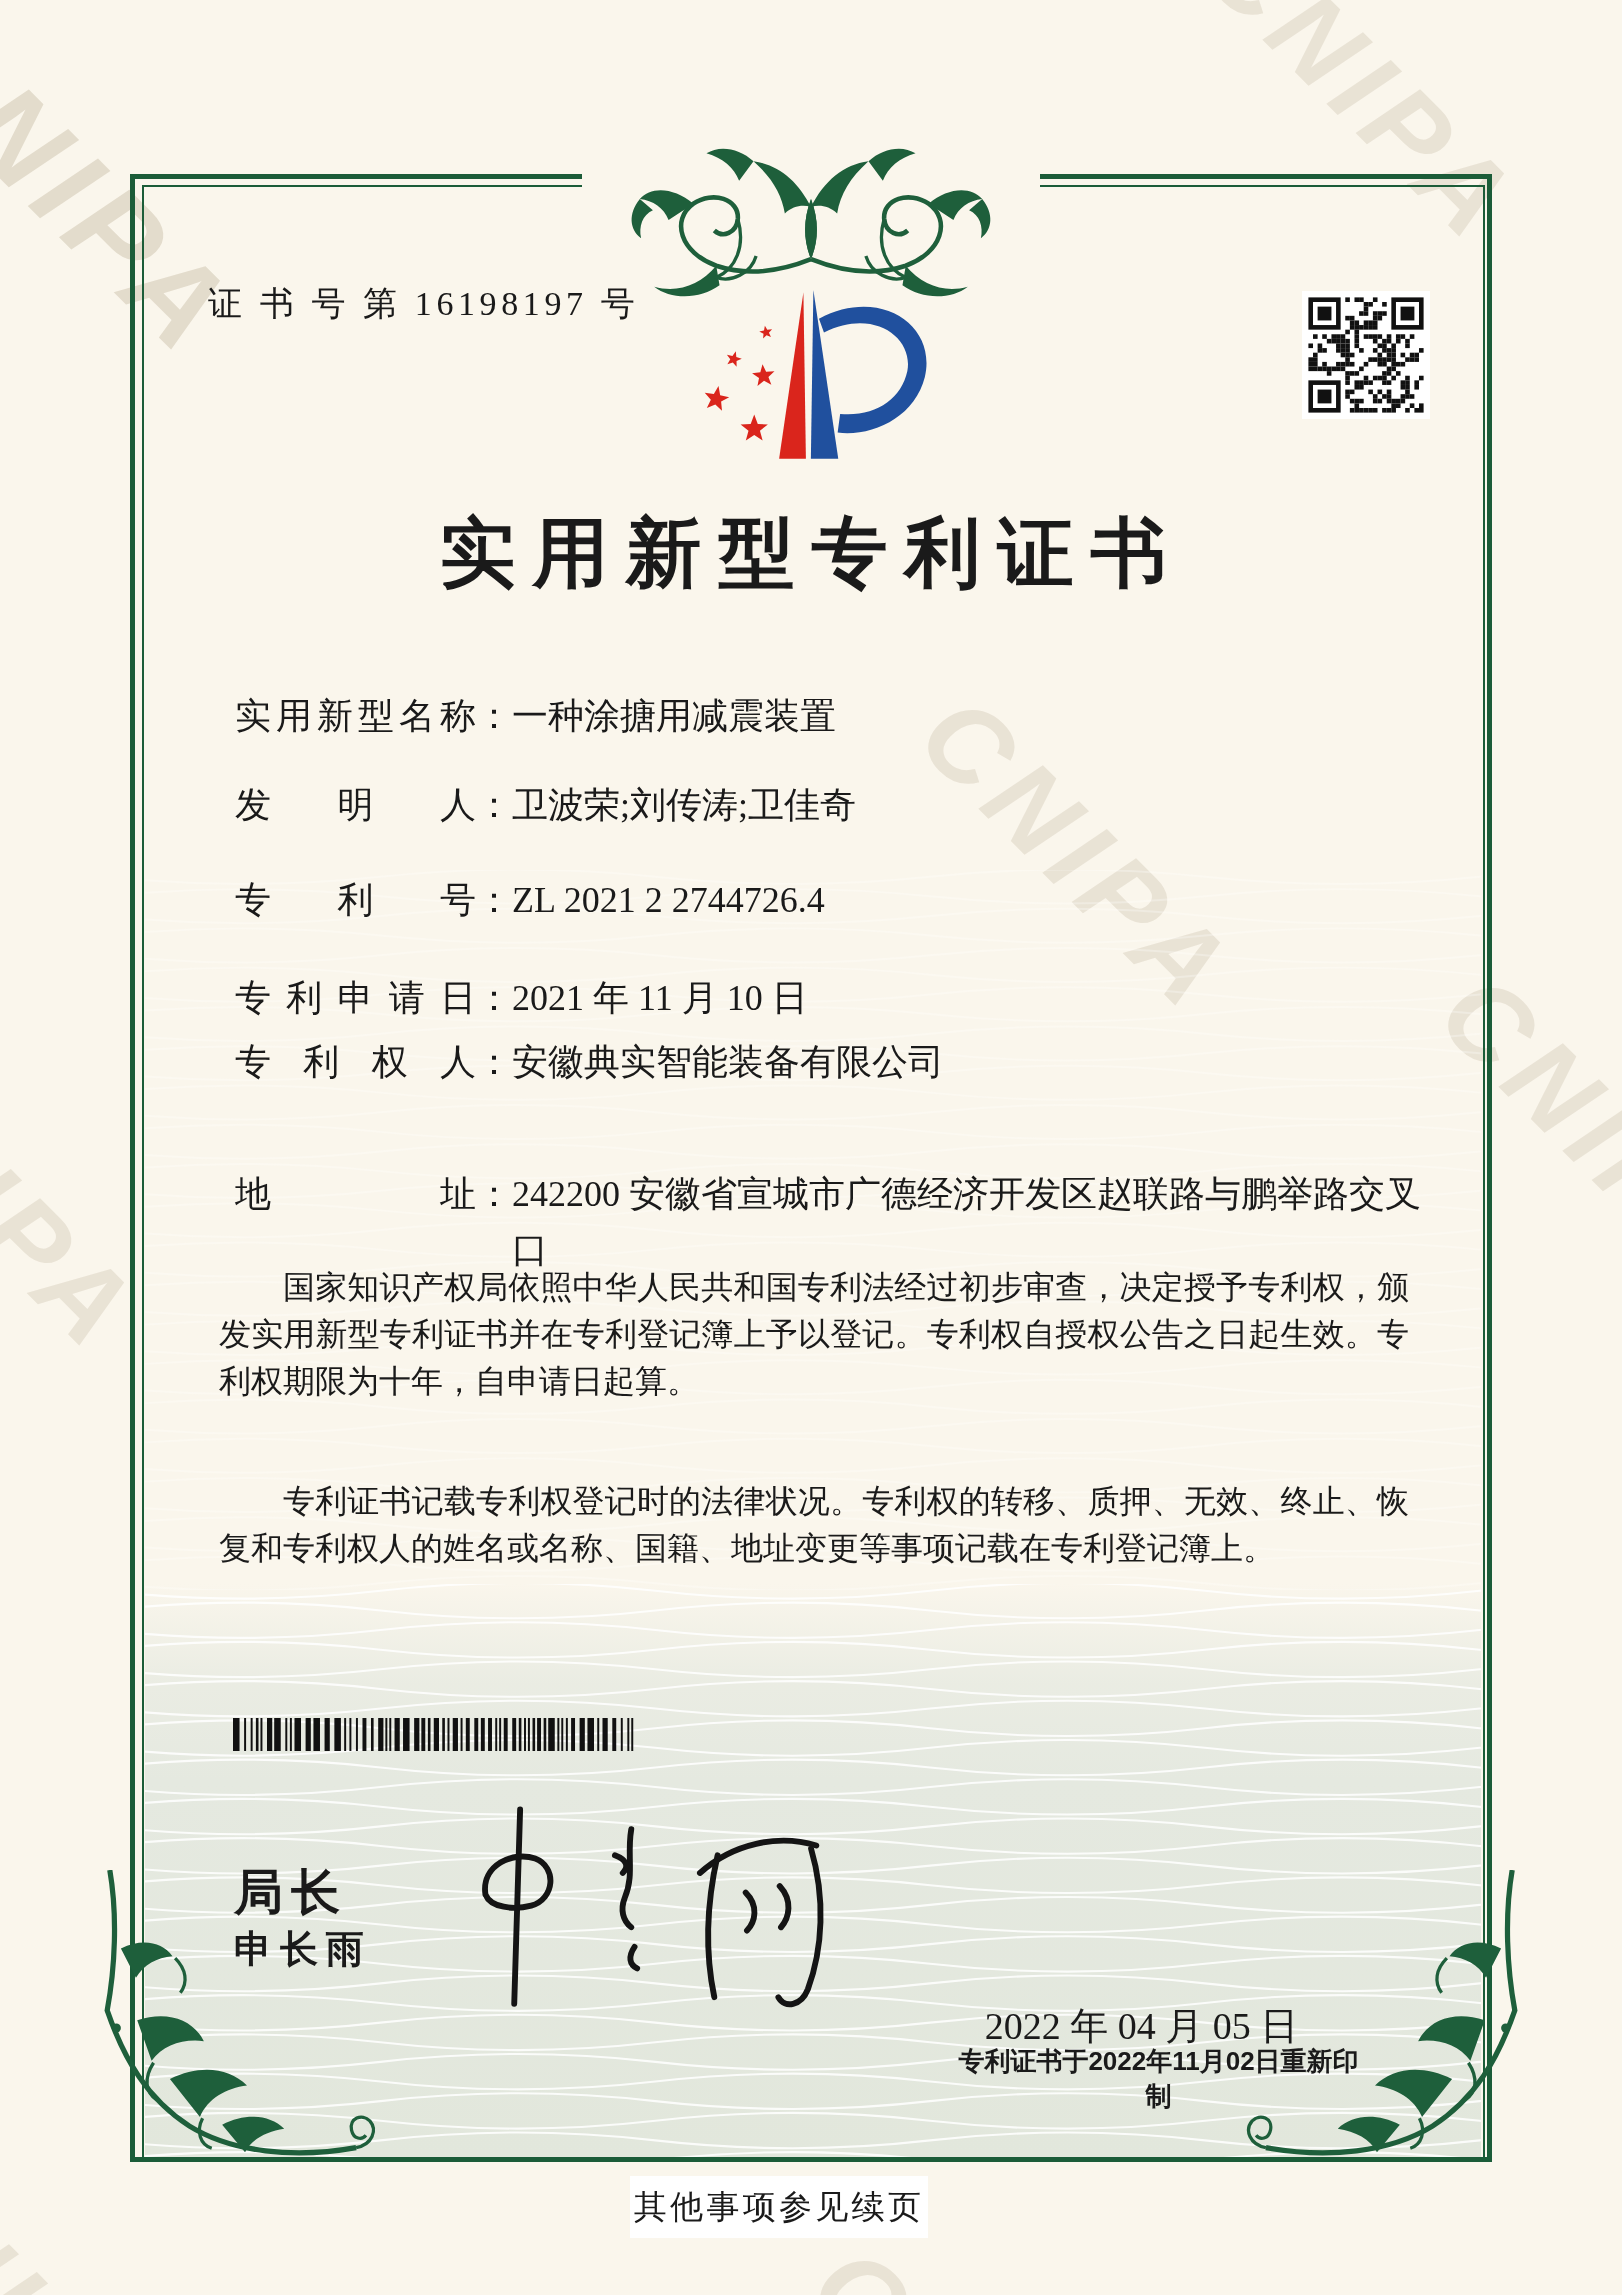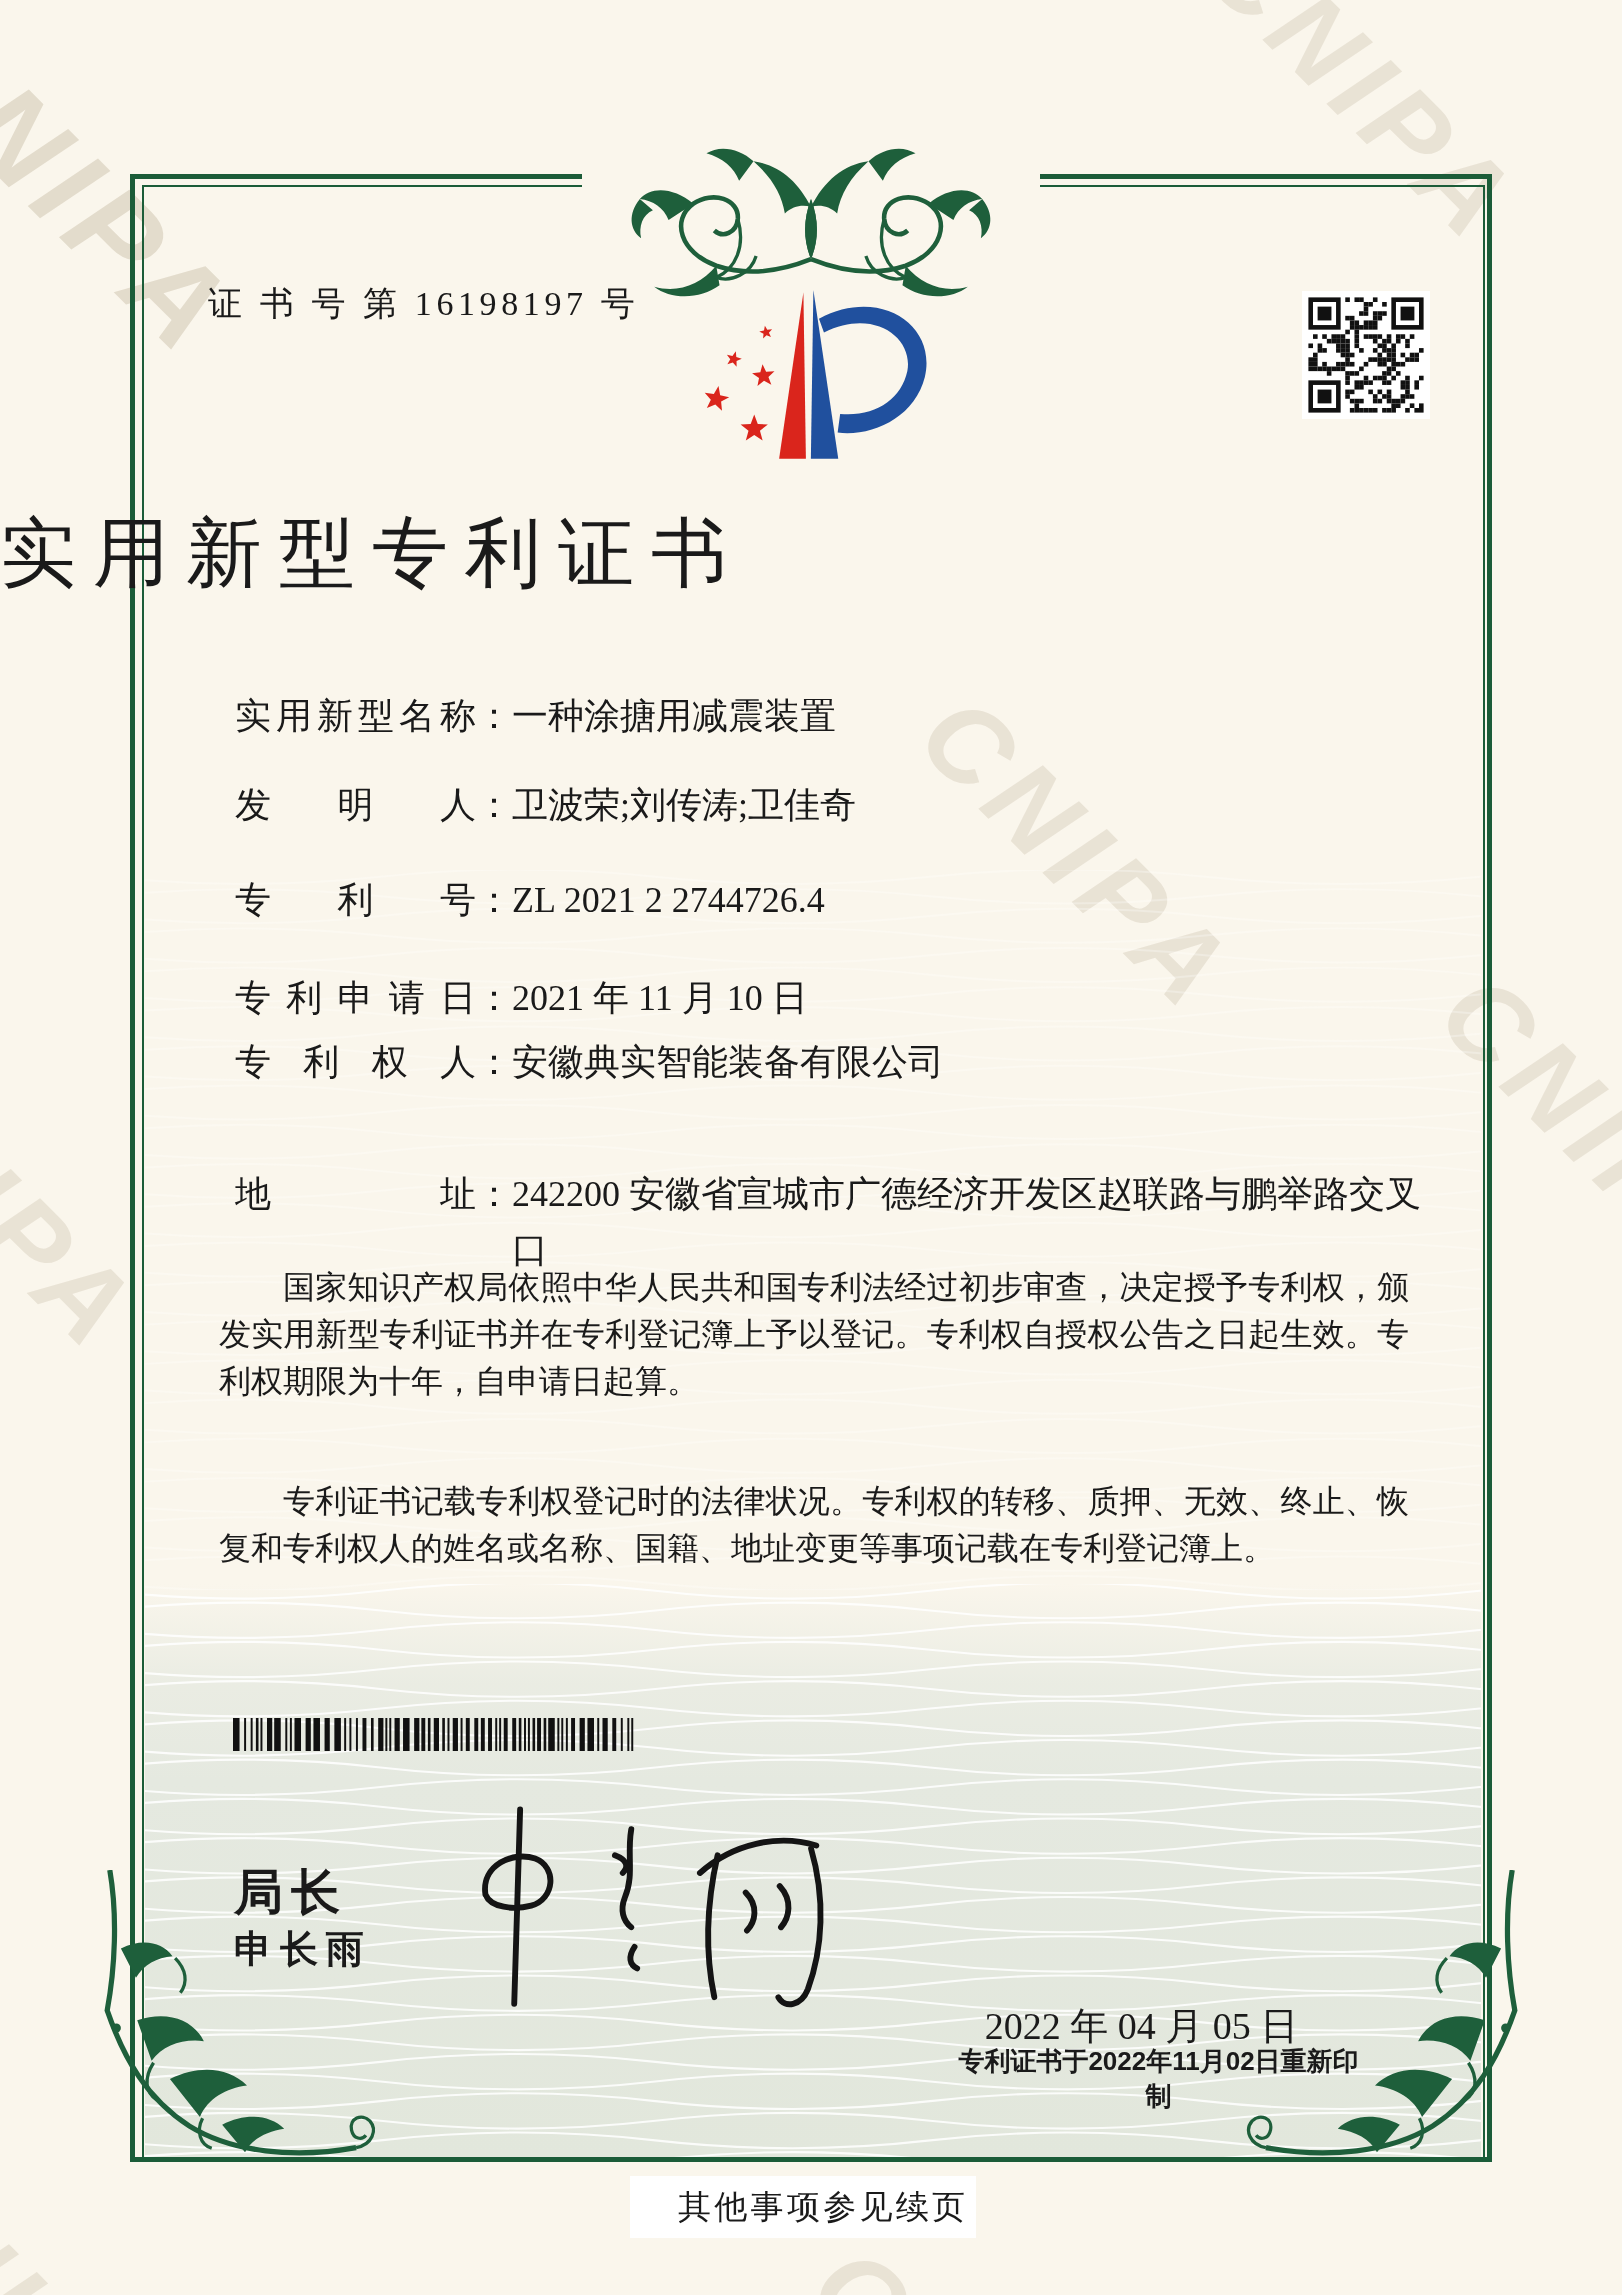--- a/index.html
+++ b/index.html
@@ -42,22 +42,22 @@
   .orn-top{position:absolute;left:582px;top:122px;width:458px;height:196px;background:var(--paper);z-index:4;}
   .orn-corner{position:absolute;width:281px;height:294px;z-index:4;}
   .orn-bl{left:98px;top:1870px;}
   .orn-br{left:1243px;top:1870px;transform:scaleX(-1);}
 
   
   .content{position:absolute;left:0;top:0;width:100%;height:100%;z-index:5;}
   .certno{position:absolute;left:208px;top:281px;font-size:34px;letter-spacing:4.6px;}
   .logo{position:absolute;left:687px;top:247px;width:249px;height:233px;}
   .qr{position:absolute;left:1302px;top:291px;width:128px;height:128px;}
-  .title{position:absolute;left:0;top:503px;width:100%;
-         font-size:76px;font-weight:400;letter-spacing:17px;}
+  .title{position:absolute;left:0;top:503px;width:100%;text-align:center;
+         font-size:76px;font-weight:700;letter-spacing:17px;}
 
   .frow{position:absolute;left:219px;font-size:36px;line-height:56px;white-space:nowrap;}
   .flabel{display:inline-block;width:241px;text-align:justify;text-align-last:justify;vertical-align:top;margin-left:16px;}
   .fvalue{display:inline-block;width:913px;vertical-align:top;white-space:normal;}
   .gdval{display:inline-block;width:337px;vertical-align:top;}
 
   .para{position:absolute;left:219px;width:1190px;font-size:32px;line-height:47px;
         text-align:justify;text-indent:2em;}
 
   .barcode{position:absolute;left:233px;top:1718px;width:412px;height:33px;}
@@ -67,21 +67,21 @@
   .signer-name{position:absolute;left:234px;top:1924px;font-family:"Liberation Sans","DejaVu Sans",sans-serif;
                font-weight:bold;font-size:38px;letter-spacing:7.9px;}
   .signature{position:absolute;left:458px;top:1793px;width:425px;height:226px;}
 
   .gdate{position:absolute;left:929px;top:2001px;width:425px;text-align:center;font-size:38px;}
   .reprint{position:absolute;left:946px;top:2044px;width:425px;text-align:center;font-size:26px;
            font-weight:bold;font-family:"Liberation Sans","DejaVu Sans",sans-serif;}
   .pageinfo{position:absolute;left:550px;top:2095px;width:458px;text-align:center;
             font-size:29px;letter-spacing:2.6px;}
   .contnote{position:absolute;left:630px;top:2176px;width:298px;height:62px;background:#ffffff;
-            line-height:62px;font-size:33px;letter-spacing:3.3px;padding-left:48px;}
+            text-align:center;line-height:62px;font-size:33px;letter-spacing:3.3px;}
 </style>
 </head>
 <body>
 
 <div class="page">
 
   <div class="wm wm1">CNIPA</div>
   <div class="wm wm2">CNIPA</div>
   <div class="wm wm3">CNIPA</div>
   <div class="wm wm4">CNIPA</div>

